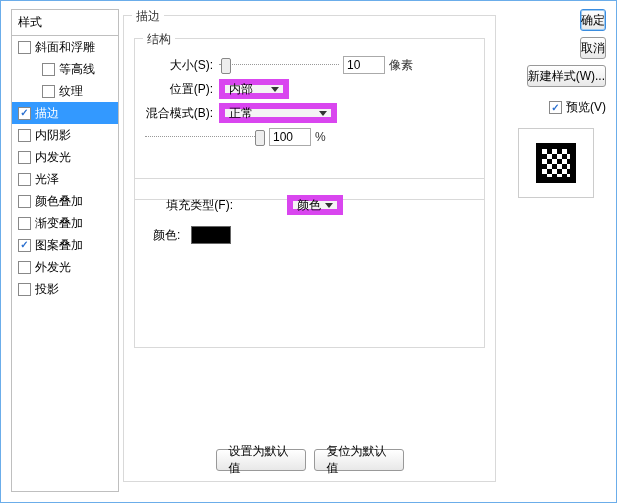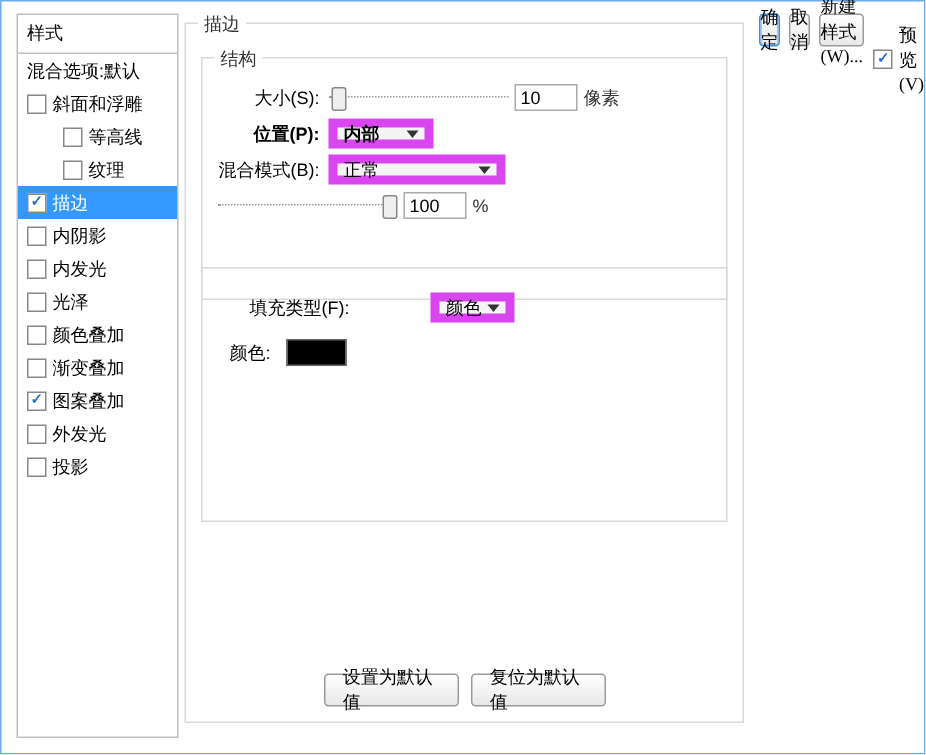--- a/index.html
+++ b/index.html
@@ -28,43 +28,40 @@
   .slider { position:relative; height:18px; }
   .slider .track { position:absolute; top:8px; left:0; right:0; border-top:1px dotted #999; height:0; }
   .slider .thumb { position:absolute; top:2px; width:10px; height:16px; background:#eee; border:1px solid #888; border-radius:2px; }
   .txt { width:42px; height:18px; border:1px solid #aaa; background:#fff; padding:0 3px; font-size:12px; display:inline-flex; align-items:center; margin:0 4px; }
   .unit { color:#333; }
   .dd { height:20px; border:6px solid #d946ef; background:#f4f4f4; display:inline-flex; align-items:center; padding:0 4px; position:relative; }
   .dd .caret { margin-left:auto; width:0; height:0; border-left:4px solid transparent; border-right:4px solid transparent; border-top:5px solid #333; }
   .swatch { width:40px; height:18px; background:#000; border:1px solid #666; display:inline-block; }
   .btn { height:22px; border:1px solid #999; background:linear-gradient(#fff,#e8e8e8); border-radius:3px; display:inline-flex; align-items:center; justify-content:flex-start; padding:0 12px; margin:0 4px; }
   .btn.wide { width:90px; }
-  .right-col { width:106px; padding-left:6px; display:flex; gap:6px; align-items:flex-start;font-family:Liberation Serif, serif; }
+  .right-col { width:106px; padding-left:6px; display:flex; flex-direction:column; gap:6px; align-items:flex-end; }
   .rbtn { height:22px; border:1px solid #999; background:linear-gradient(#fff,#e8e8e8); border-radius:3px; display:flex; align-items:center; justify-content:center; }
   .rbtn.primary { border:1px solid #3a8de0; box-shadow:0 0 0 1px #9dcbf3 inset; }
   .preview-row { display:flex; align-items:center; justify-content:center; margin-top:6px; }
   .preview-box { margin-top:6px; width:76px; height:70px; border:1px solid #ccc; background:#fff; display:flex; align-items:center; justify-content:center; align-self:center; }
   .preview-inner { width:40px; height:40px;
     background:
       linear-gradient(45deg,#000 25%,transparent 25%,transparent 75%,#000 75%),
       linear-gradient(45deg,#000 25%,#fff 25%,#fff 75%,#000 75%);
     background-size:10px 10px; background-position:0 0,5px 5px; border:6px solid #000; }
   .btn-row { position:absolute; left:0; right:0; bottom:10px; display:flex; justify-content:center; }
 </style>
 </head>
 <body>
 
 <div class="window">
   <div class="content">
 
     <div class="left-col">
       <div class="left-header">样式</div>
-      <div class="left-item">
-        <span>混合选项:默认</span>
-      </div>
       <div id="style-items">
           <div class="left-item">
             <span class="cb"></span>
             <span>斜面和浮雕</span>
           </div>
           <div class="left-item indent">
             <span class="cb"></span>
             <span>等高线</span>
           </div>
           <div class="left-item indent">
@@ -120,21 +117,21 @@
           <div class="row" style="margin-top:14px; padding:0 10px;">
             <span class="lbl w1">大小(S):</span>
             <div class="slider" style="width:120px;">
               <div class="track"></div>
                 <div class="thumb" style="left:2px;"></div>
             </div>
             <span class="txt">10</span>
             <span class="unit">像素</span>
           </div>
 
-          <div class="row" style="padding:0 10px;font-weight:bold;">
+          <div class="row" style="padding:0 10px;">
             <span class="lbl w1">位置(P):</span>
             <div class="dd" style="width:70px;">
               <span>内部</span>
                 <span class="caret"></span>
             </div>
           </div>
 
           <div class="row" style="padding:0 10px;">
             <span class="lbl w1">混合模式(B):</span>
             <div class="dd" style="width:118px;">

